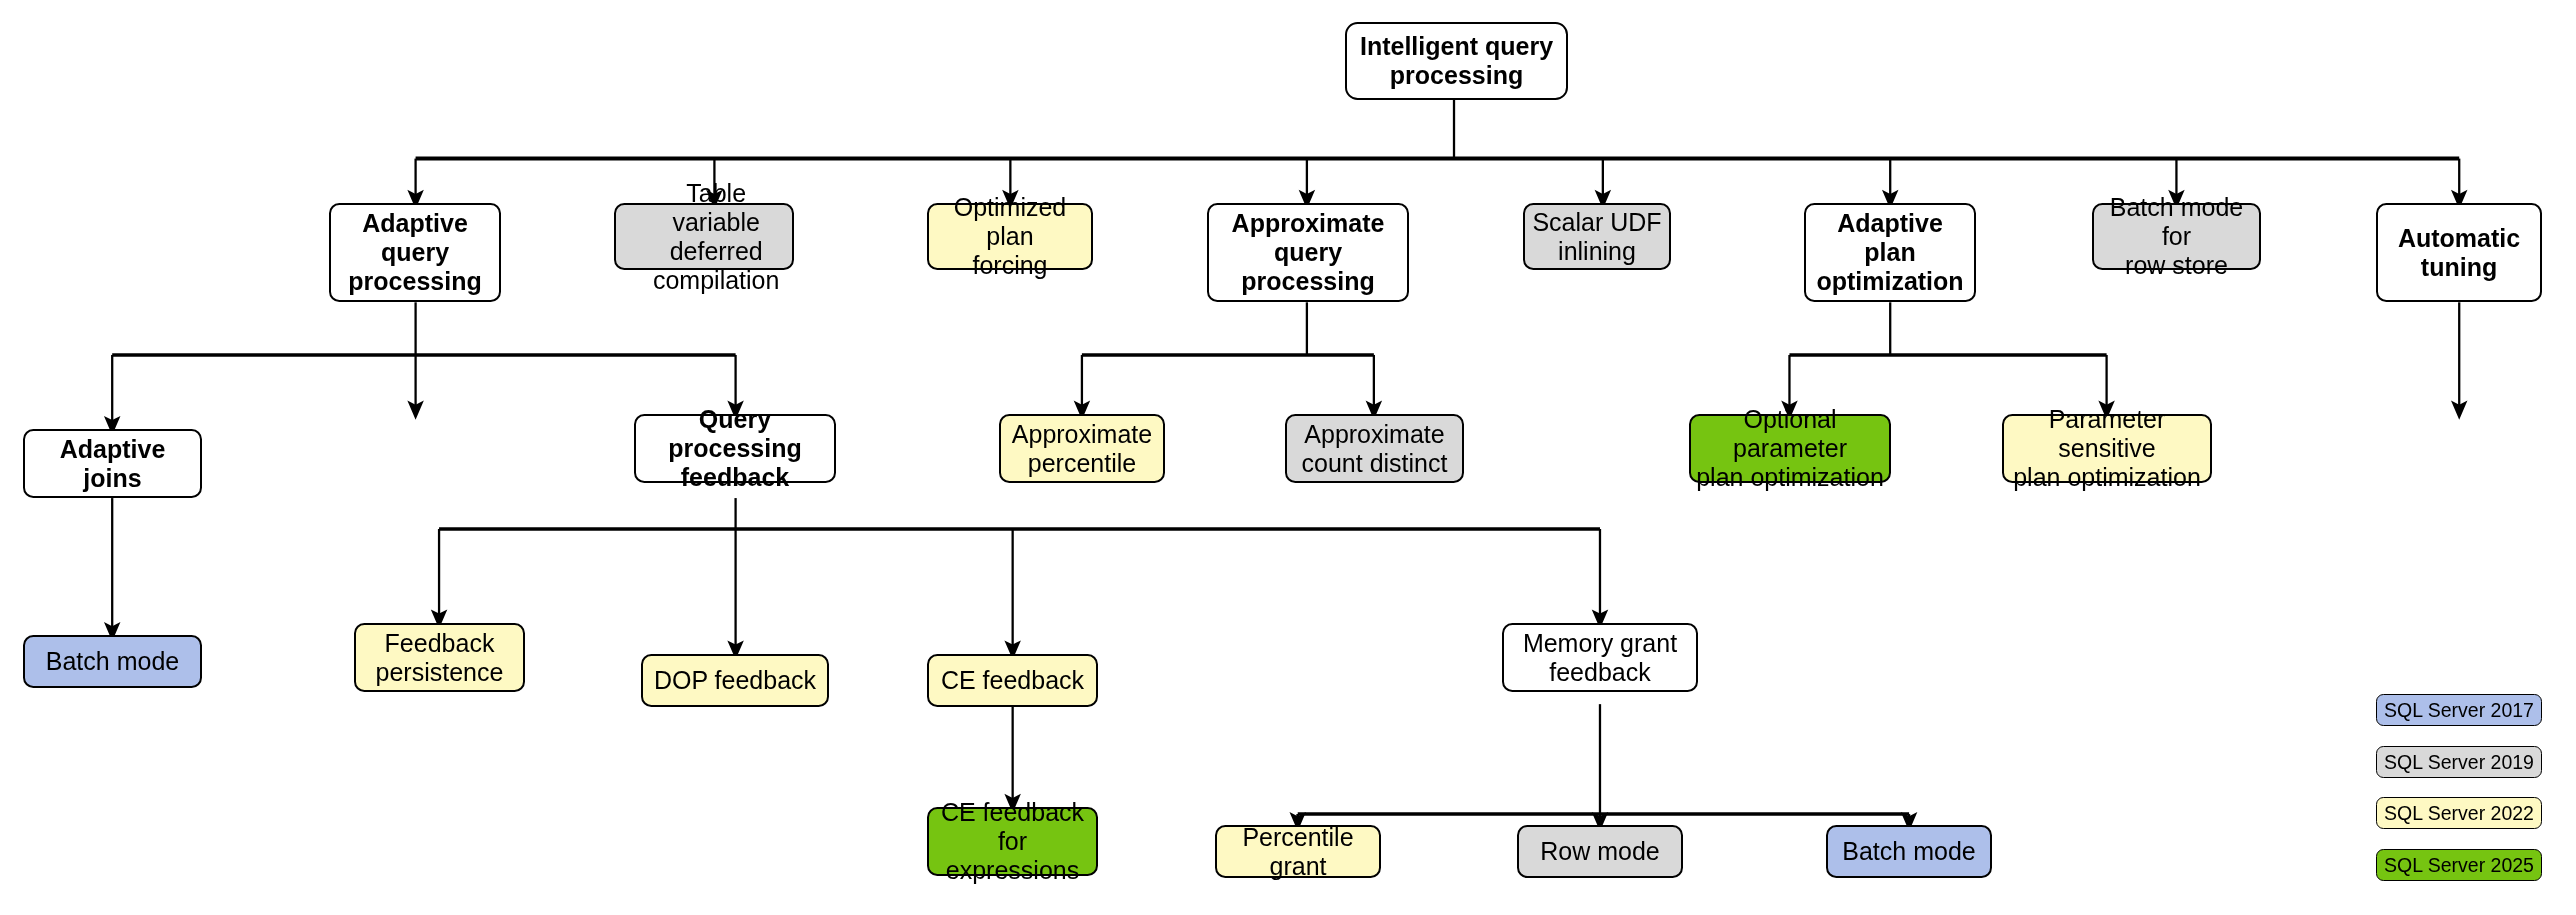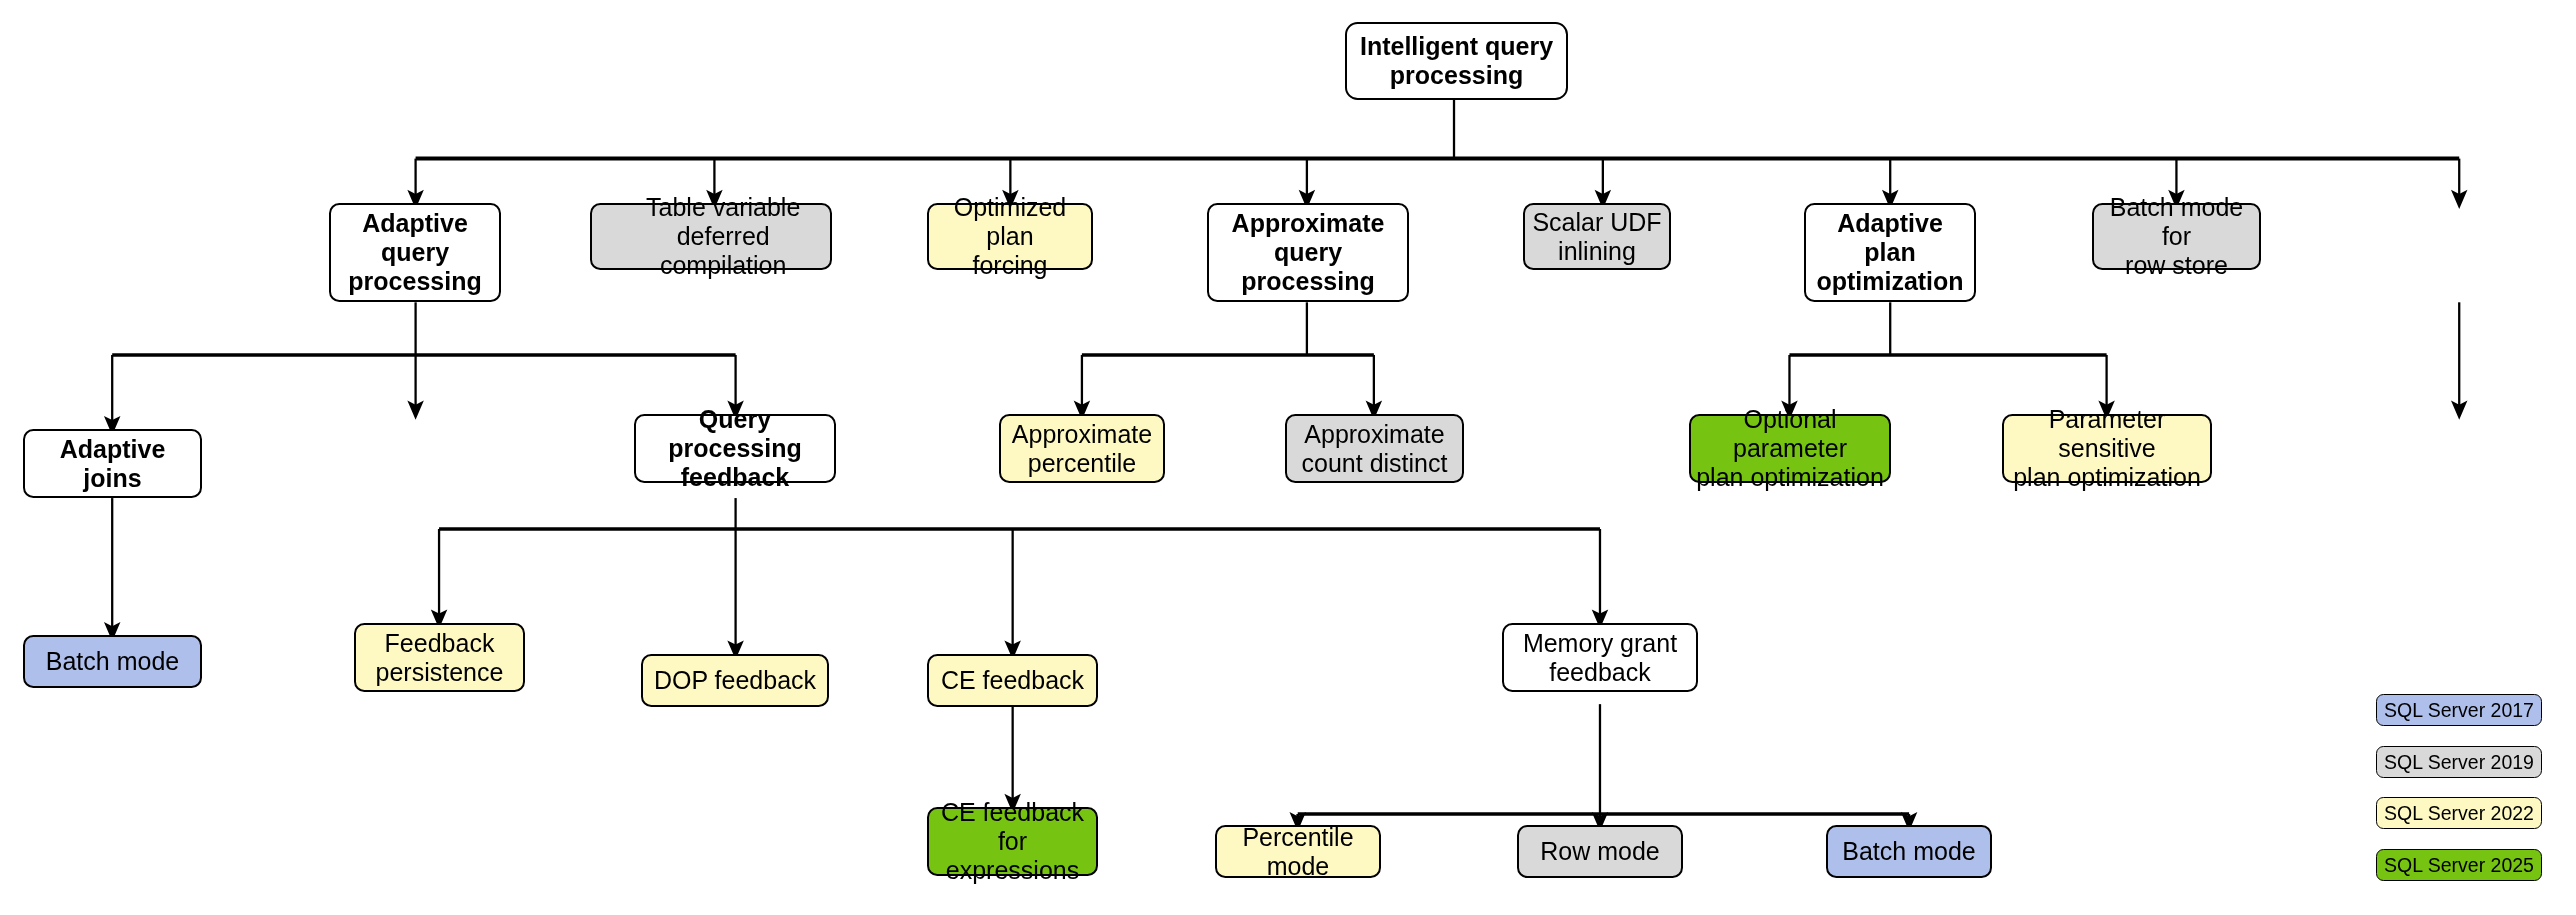--- a/index.html
+++ b/index.html
@@ -126,38 +126,40 @@
 
     </g>
   </svg>
 
   <div class="node root fill-white" style="left:1345px; top:22px; width:223px; height:78px;">Intelligent query
 processing</div>
 
   <div class="node bold fill-white" style="left:329px; top:203px; width:172px; height:99px;">Adaptive query
 processing</div>
 
-  <div class="node fill-gray" style="left:590px; top:203px; width:242px; height:67px;padding-left:29px;">Table variable
+  <div class="node fill-gray" style="left:614px; top:203px; width:180px; height:67px;padding-left:29px;">Table variable
 deferred compilation</div>
 
   <div class="node fill-orange" style="left:927px; top:203px; width:166px; height:67px;">Optimized plan
 forcing</div>
 
   <div class="node bold fill-white" style="left:1207px; top:203px; width:202px; height:99px;">Approximate
 query processing</div>
 
   <div class="node fill-gray" style="left:1523px; top:203px; width:148px; height:67px;">Scalar UDF
 inlining</div>
 
   <div class="node bold fill-white" style="left:1804px; top:203px; width:172px; height:99px;">Adaptive plan
 optimization</div>
 
   <div class="node fill-gray" style="left:2092px; top:203px; width:169px; height:67px;">Batch mode for
 row store</div>
 
+  <div class="node bold fill-white" style="left:2376px; top:203px; width:166px; height:99px;">Automatic
+tuning</div>
 
   <div class="node bold fill-white" style="left:23px; top:429px; width:179px; height:69px;">Adaptive joins</div>
 
 
   <div class="node bold fill-white" style="left:634px; top:414px; width:202px; height:69px;">Query processing
 feedback</div>
 
   <div class="node fill-orange" style="left:999px; top:414px; width:166px; height:69px;">Approximate
 percentile</div>
 
@@ -179,21 +181,21 @@
   <div class="node fill-orange" style="left:641px; top:654px; width:188px; height:53px;">DOP feedback</div>
 
   <div class="node fill-orange" style="left:927px; top:654px; width:171px; height:53px;">CE feedback</div>
 
   <div class="node fill-white" style="left:1502px; top:623px; width:196px; height:69px;">Memory grant
 feedback</div>
 
   <div class="node fill-green" style="left:927px; top:807px; width:171px; height:69px;">CE feedback for
 expressions</div>
 
-  <div class="node fill-orange" style="left:1215px; top:825px; width:166px; height:53px;">Percentile mode</div>
+  <div class="node fill-orange" style="left:1215px; top:825px; width:166px; height:53px;">Percentile grant</div>
 
   <div class="node fill-gray" style="left:1517px; top:825px; width:166px; height:53px;">Row mode</div>
 
   <div class="node fill-blue" style="left:1826px; top:825px; width:166px; height:53px;">Batch mode</div>
 
   <div class="legend-item fill-blue" style="left:2376px; top:694px; width:166px; height:32px;">SQL Server 2017</div>
 
   <div class="legend-item fill-gray" style="left:2376px; top:746px; width:166px; height:32px;">SQL Server 2019</div>
 
   <div class="legend-item fill-orange" style="left:2376px; top:797px; width:166px; height:32px;">SQL Server 2022</div>

